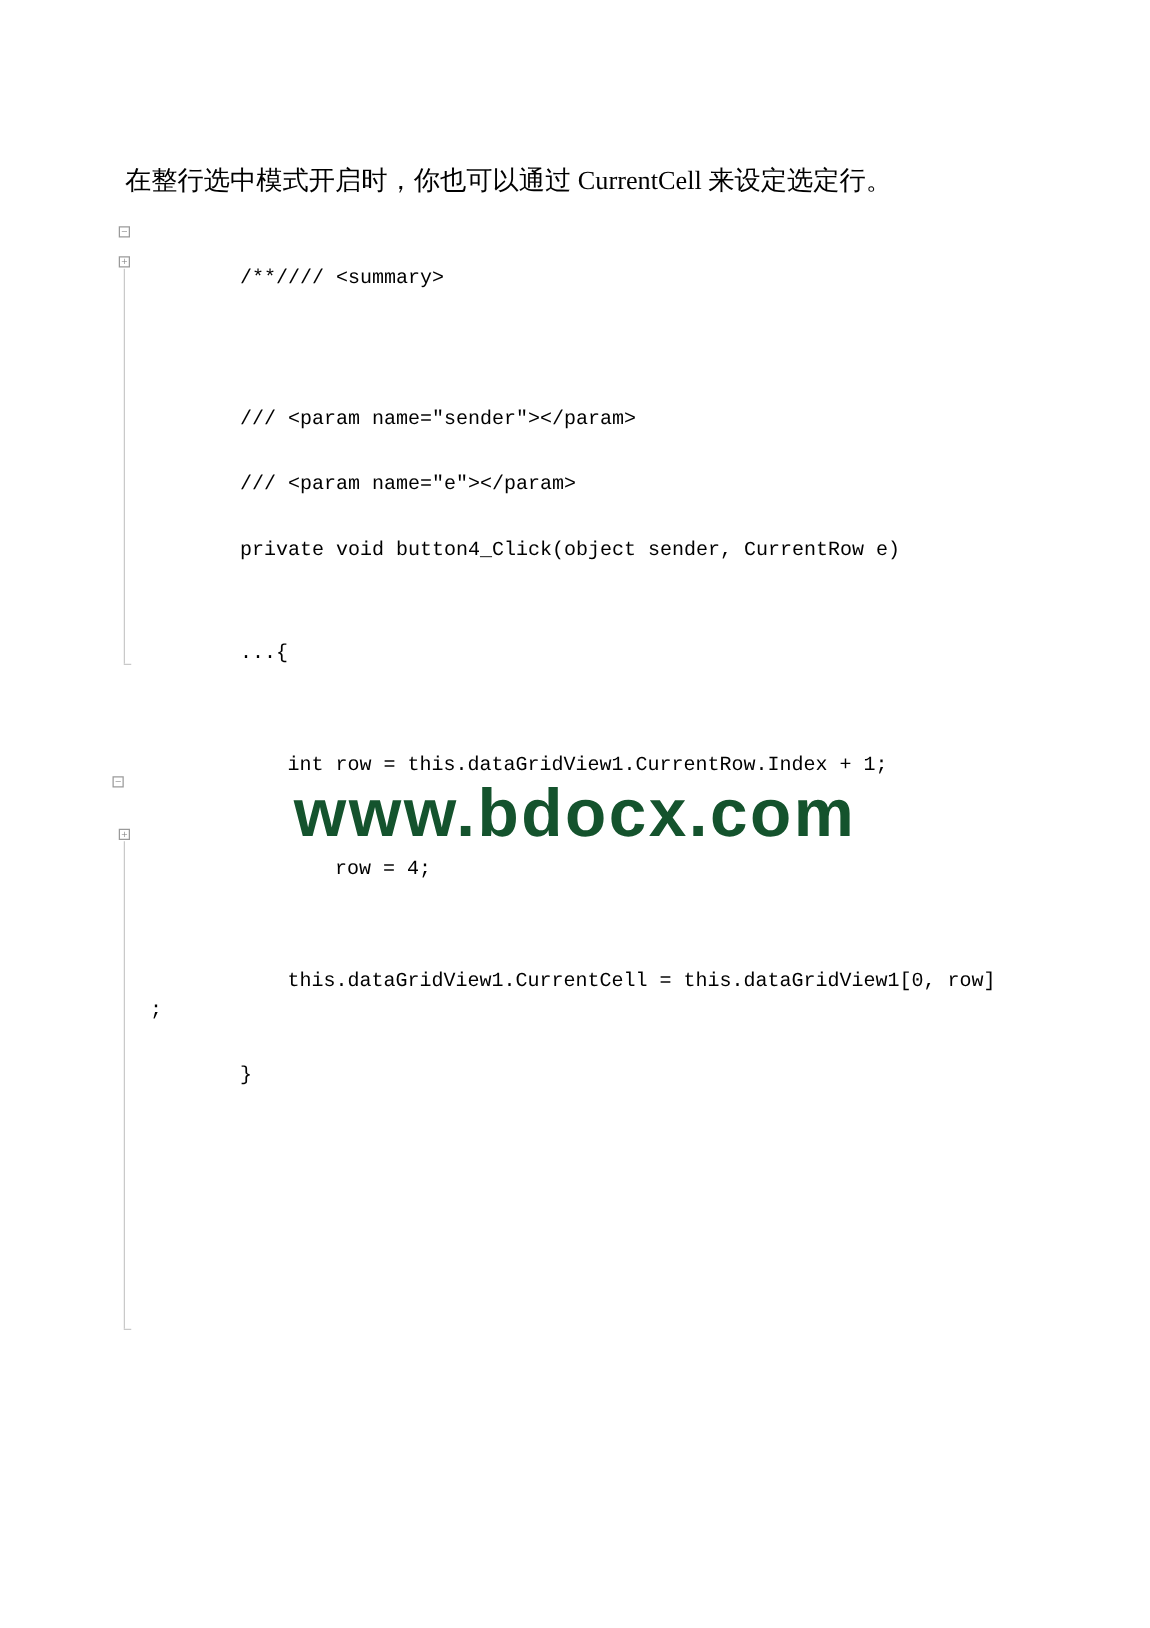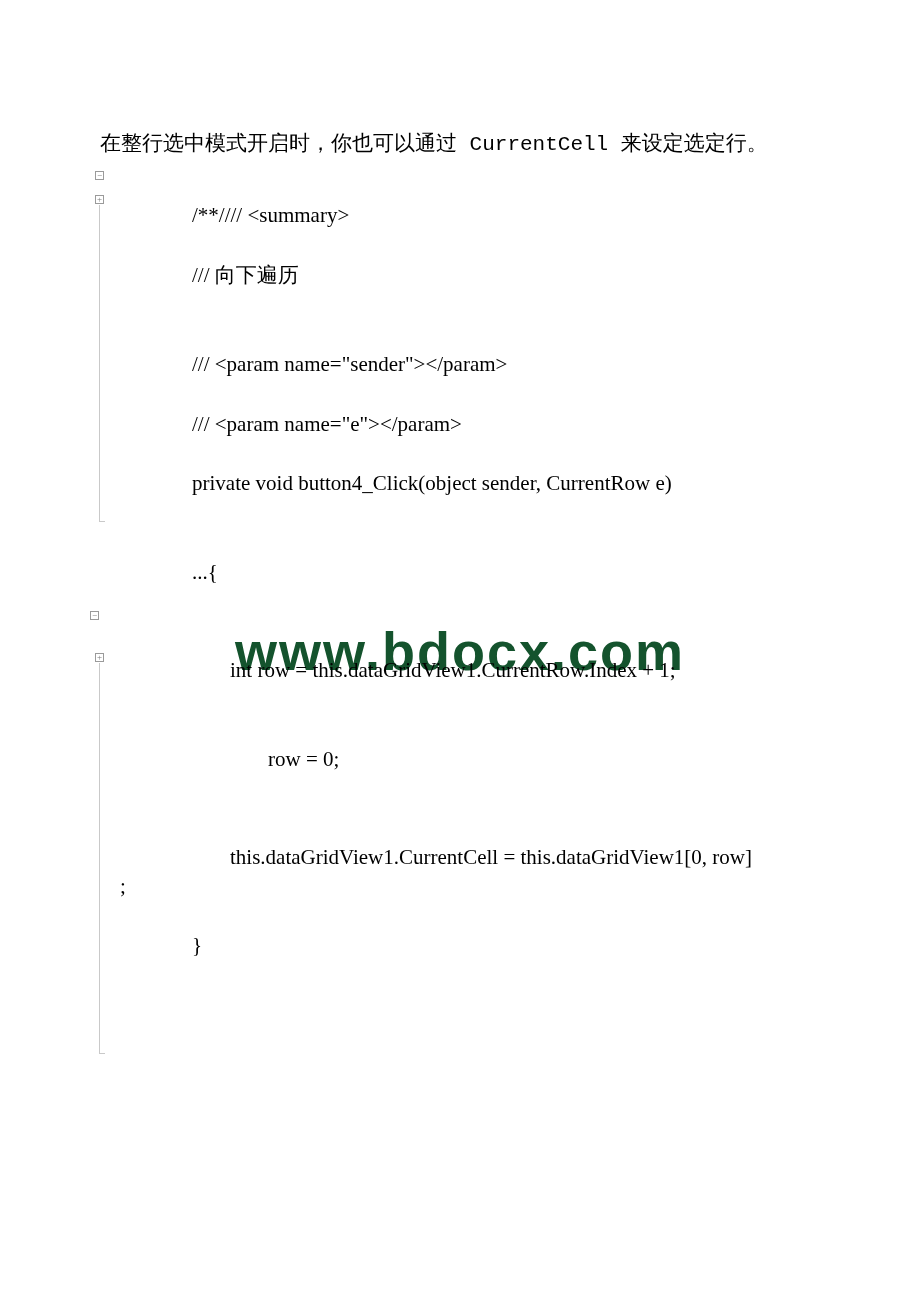--- a/index.html
+++ b/index.html
@@ -30,23 +30,22 @@
     pointer-events: none;
     z-index: 0;
   }
   .content {
     position: relative;
     z-index: 1;
   }
   .intro {
     font-size: 21px;
     color: #000;
-    margin-bottom: 12px;
+    margin-bottom: 22px;
     line-height: 1.4;
-    font-family: Liberation Mono, monospace;
   }
   .code-area {
     position: relative;
     padding-left: 20px;
   }
   .gutter {
     position: absolute;
     left: -5px;
     top: 0;
     width: 14px;
@@ -72,25 +71,25 @@
     background: #c9c9c9;
   }
   .gutter-corner {
     position: absolute;
     left: 4px;
     width: 6px;
     height: 1px;
     background: #c9c9c9;
   }
   .code-line {
-    font-size: 21px;
+    font-size: 16px;
     color: #000;
     line-height: 1.4;
     white-space: pre;
-    font-family: Liberation Serif, serif;
+    font-family: Liberation Mono, monospace;
   }
   .blank { height: 30px; }
   .indent1 { padding-left: 72px; }
   .indent2 { padding-left: 110px; margin-top: 38px; }
   .indent3 { padding-left: 148px; }
   .cont { padding-left: 0; }
 </style>
 </head>
 <body>
 
@@ -113,21 +112,20 @@
         <span class="fold-box plus" style="top:482px;"></span>
         <span class="gutter-line" style="top:492px; height:390px;"></span>
         <span class="gutter-corner" style="top:882px;"></span>
       </div>
 
       <div class="blank"></div>
 
       <div class="code-line indent1">/**//// &lt;summary&gt;</div>
       <div class="blank"></div>
 
-      <div class="code-line indent1">/// 向下遍历</div>
       <div class="blank"></div>
 
       <div class="blank"></div>
 
       <div class="code-line indent1">/// &lt;param name="sender"&gt;&lt;/param&gt;</div>
       <div class="blank"></div>
 
       <div class="code-line indent1">/// &lt;param name="e"&gt;&lt;/param&gt;</div>
       <div class="blank"></div>
 
@@ -136,21 +134,21 @@
       <div class="blank"></div>
 
       <div class="code-line indent1">...{</div>
       <div class="blank"></div>
 
       <div class="code-line indent2">int row = this.dataGridView1.CurrentRow.Index + 1;</div>
       <div class="blank"></div>
 
       <div class="blank"></div>
 
-      <div class="code-line indent3">row = 0;</div>
+      <div class="code-line indent3">row = 4;</div>
       <div class="blank"></div>
 
       <div class="code-line indent2">this.dataGridView1.CurrentCell = this.dataGridView1[0, row]</div>
       <div class="code-line cont">;</div>
       <div class="blank"></div>
 
       <div class="code-line indent1">}</div>
 
     </div>
   </div>

